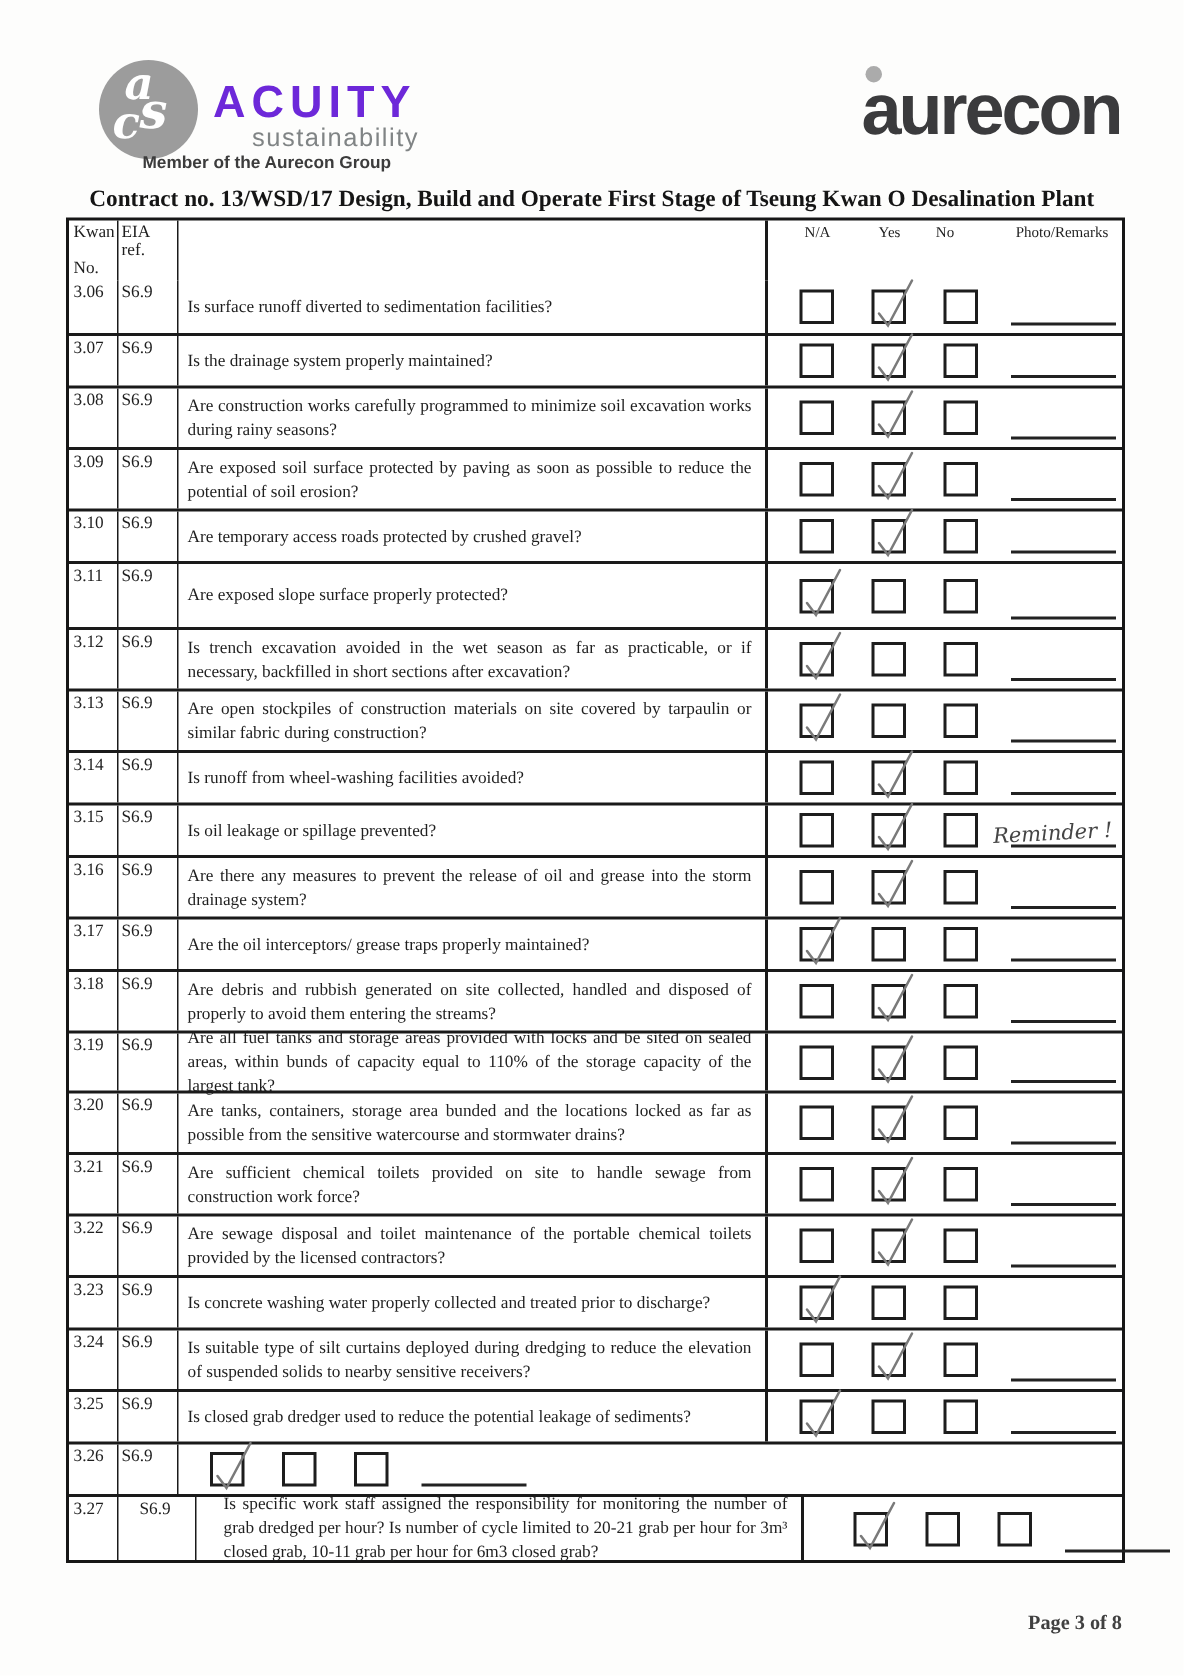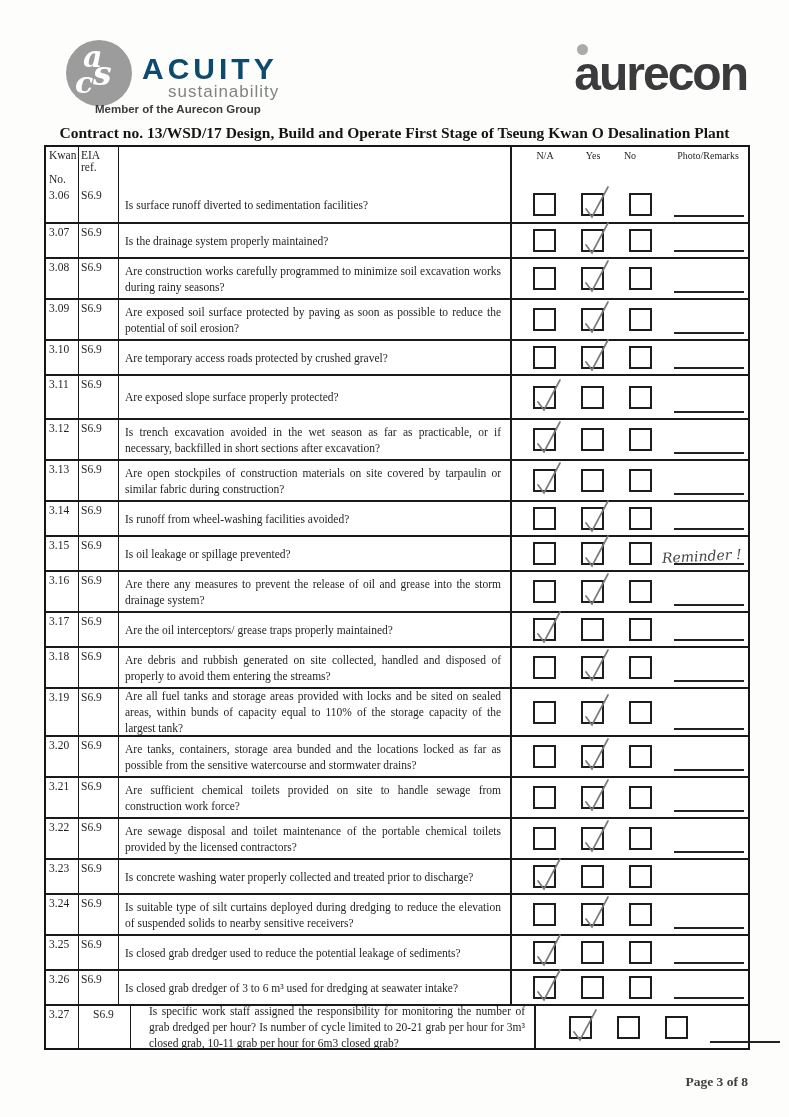--- a/index.html
+++ b/index.html
@@ -9,21 +9,21 @@
   }
   
   .acs-logo{position:absolute;left:66px;top:40px;width:66px;height:66px;border-radius:50%;
     background:#9c9c9c;}
   .acs-logo span{position:absolute;color:#ffffff;font-family:"DejaVu Serif",serif;
     font-style:italic;font-weight:bold;line-height:1;}
   .acs-a{left:17px;top:2px;font-size:30px;}
   .acs-s{left:27px;top:17px;font-size:33px;}
   .acs-c{left:9px;top:28px;font-size:30px;}
   .acuity-name{position:absolute;left:142px;top:52px;font-family:"Liberation Sans",sans-serif;
-    font-weight:bold;font-size:30px;letter-spacing:4px;color:#0c4a6e;text-align:right;}
+    font-weight:bold;font-size:30px;letter-spacing:4px;color:#6d28d9;text-align:right;}
   .acuity-sub{position:absolute;left:168px;top:82px;font-family:"Liberation Sans",sans-serif;
     font-size:17px;color:#808485;letter-spacing:1px;}
   .acuity-member{position:absolute;left:95px;top:103px;font-family:"Liberation Sans",sans-serif;
     font-weight:bold;font-size:11.5px;color:#3c3c3c;}
   .aurecon{position:absolute;right:42px;top:50px;font-family:"Liberation Sans",sans-serif;
     font-weight:bold;font-size:48px;letter-spacing:-2px;color:#3b3b3d;line-height:1;}
   .aurecon-dot{position:absolute;left:3px;top:-6px;width:11px;height:11px;border-radius:50%;
     background:#ababab;}
   
   .doc-title{position:absolute;left:0;top:124px;width:789px;text-align:center;
@@ -388,21 +388,21 @@
             </svg>
       </div>
       <div class="box no">
         
       </div>
       <span class="remark-text"></span>
       <div class="remark-line"></div>
     </div>
   </div>
 
-  <div class="row" style="height: 48px;">
+  <div class="row" style="height: 40px;">
     <div class="cell cell-item">3.19</div>
     <div class="cell cell-ref">S6.9</div>
     <div class="cell cell-q">
           <span>Are all fuel tanks and storage areas provided with locks and be sited on sealed areas, within bunds of capacity equal to 110% of the storage capacity of the largest tank?</span>
         </div>
     <div class="cell cell-checks">
       <div class="box na">
         
       </div>
       <div class="box yes checked">
@@ -552,23 +552,20 @@
         
       </div>
       <span class="remark-text"></span>
       <div class="remark-line"></div>
     </div>
   </div>
 
   <div class="row" style="height: 35px;">
     <div class="cell cell-item">3.26</div>
     <div class="cell cell-ref">S6.9</div>
-    <div class="cell cell-q">
-          <span>Is closed grab dredger of 3 to 6 m³ used for dredging at seawater intake?</span>
-        </div>
     <div class="cell cell-checks">
       <div class="box na checked">
         <svg width="30" height="40">
               <polyline points="6,26 12,34 28,4" fill="none" stroke="#7a7a7a" stroke-width="1.7" stroke-linecap="round"></polyline>
             </svg>
       </div>
       <div class="box yes">
         
       </div>
       <div class="box no">

